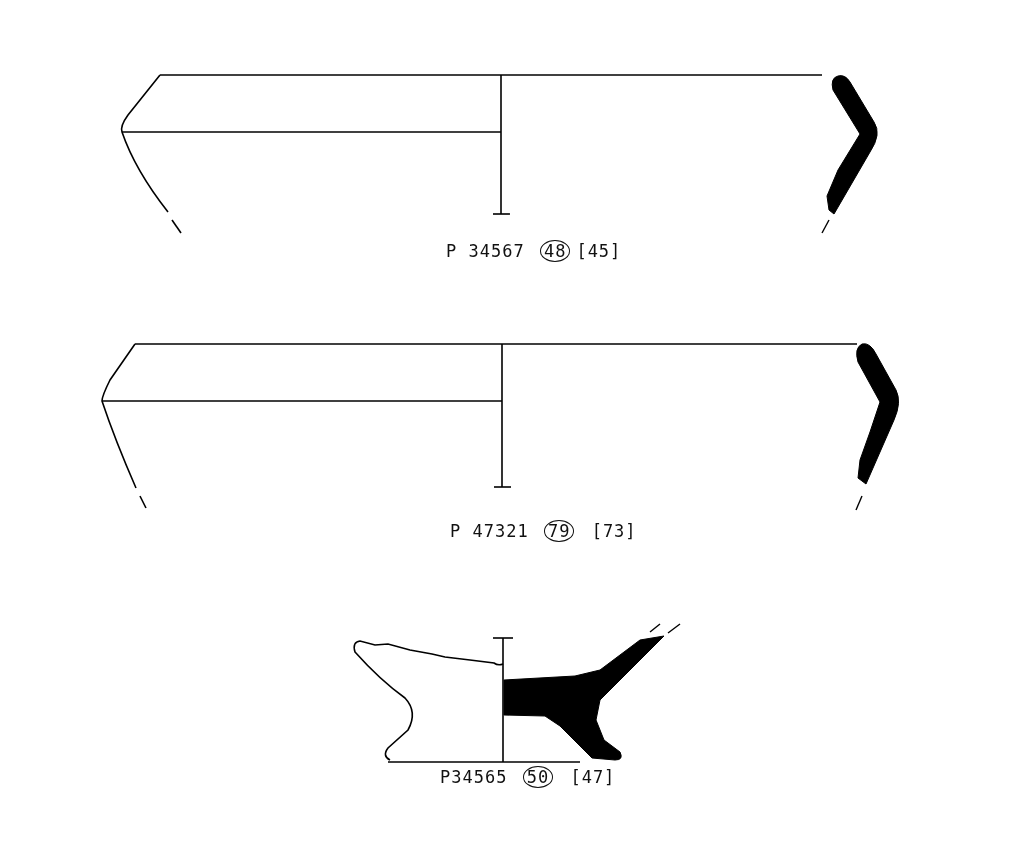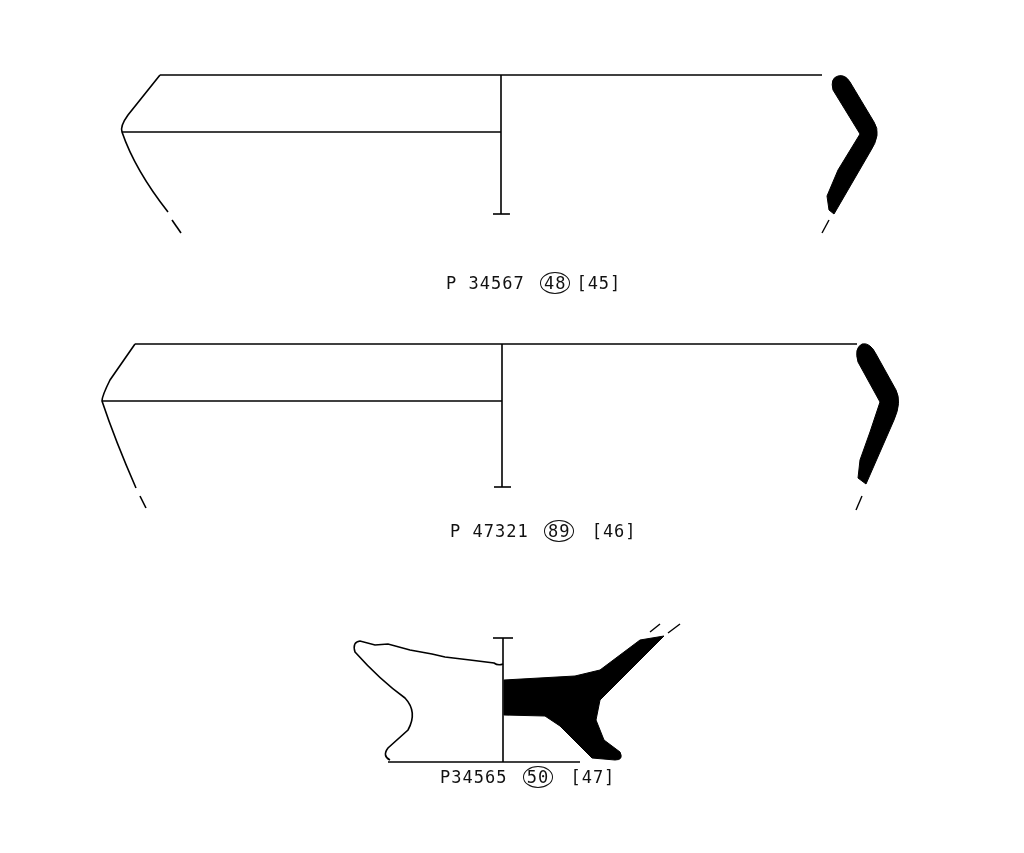--- a/index.html
+++ b/index.html
@@ -56,28 +56,28 @@
     <line x1="503" y1="638" x2="503" y2="762"></line>
     <line x1="493" y1="638" x2="513" y2="638"></line>
   </g>
   <path fill="#000" stroke="#000" stroke-width="1" d="M504 680 L575 676 L600 670 L640 640 L664 636 L600 700 L596 720 L604 740 L620 752 Q624 760 615 760 L592 758 L560 726 L545 716 L504 715 Z"></path>
   <g stroke="#000" stroke-width="1.4">
     <line x1="650" y1="632" x2="660" y2="624"></line>
     <line x1="668" y1="633" x2="680" y2="624"></line>
   </g>
 </svg>
 
-<div class="label" style="left:446px; top:240px;margin-top:32px;">
+<div class="label" style="left:446px; top:240px;">
   <span>P 34567</span>
   <span class="circled">48</span><span class="bracket">[45]</span>
 </div>
 
 <div class="label" style="left:450px; top:520px;">
   <span>P 47321</span>
-  <span class="circled">89</span>
-  <span class="bracket">[46]</span>
+  <span class="circled">79</span>
+  <span class="bracket">[73]</span>
 </div>
 
 <div class="label" style="left:440px; top:766px;text-align:center;">
   <span>P34565</span>
   <span class="circled">50</span>
   <span class="bracket">[47]</span>
 </div>
 
 </body></html>

